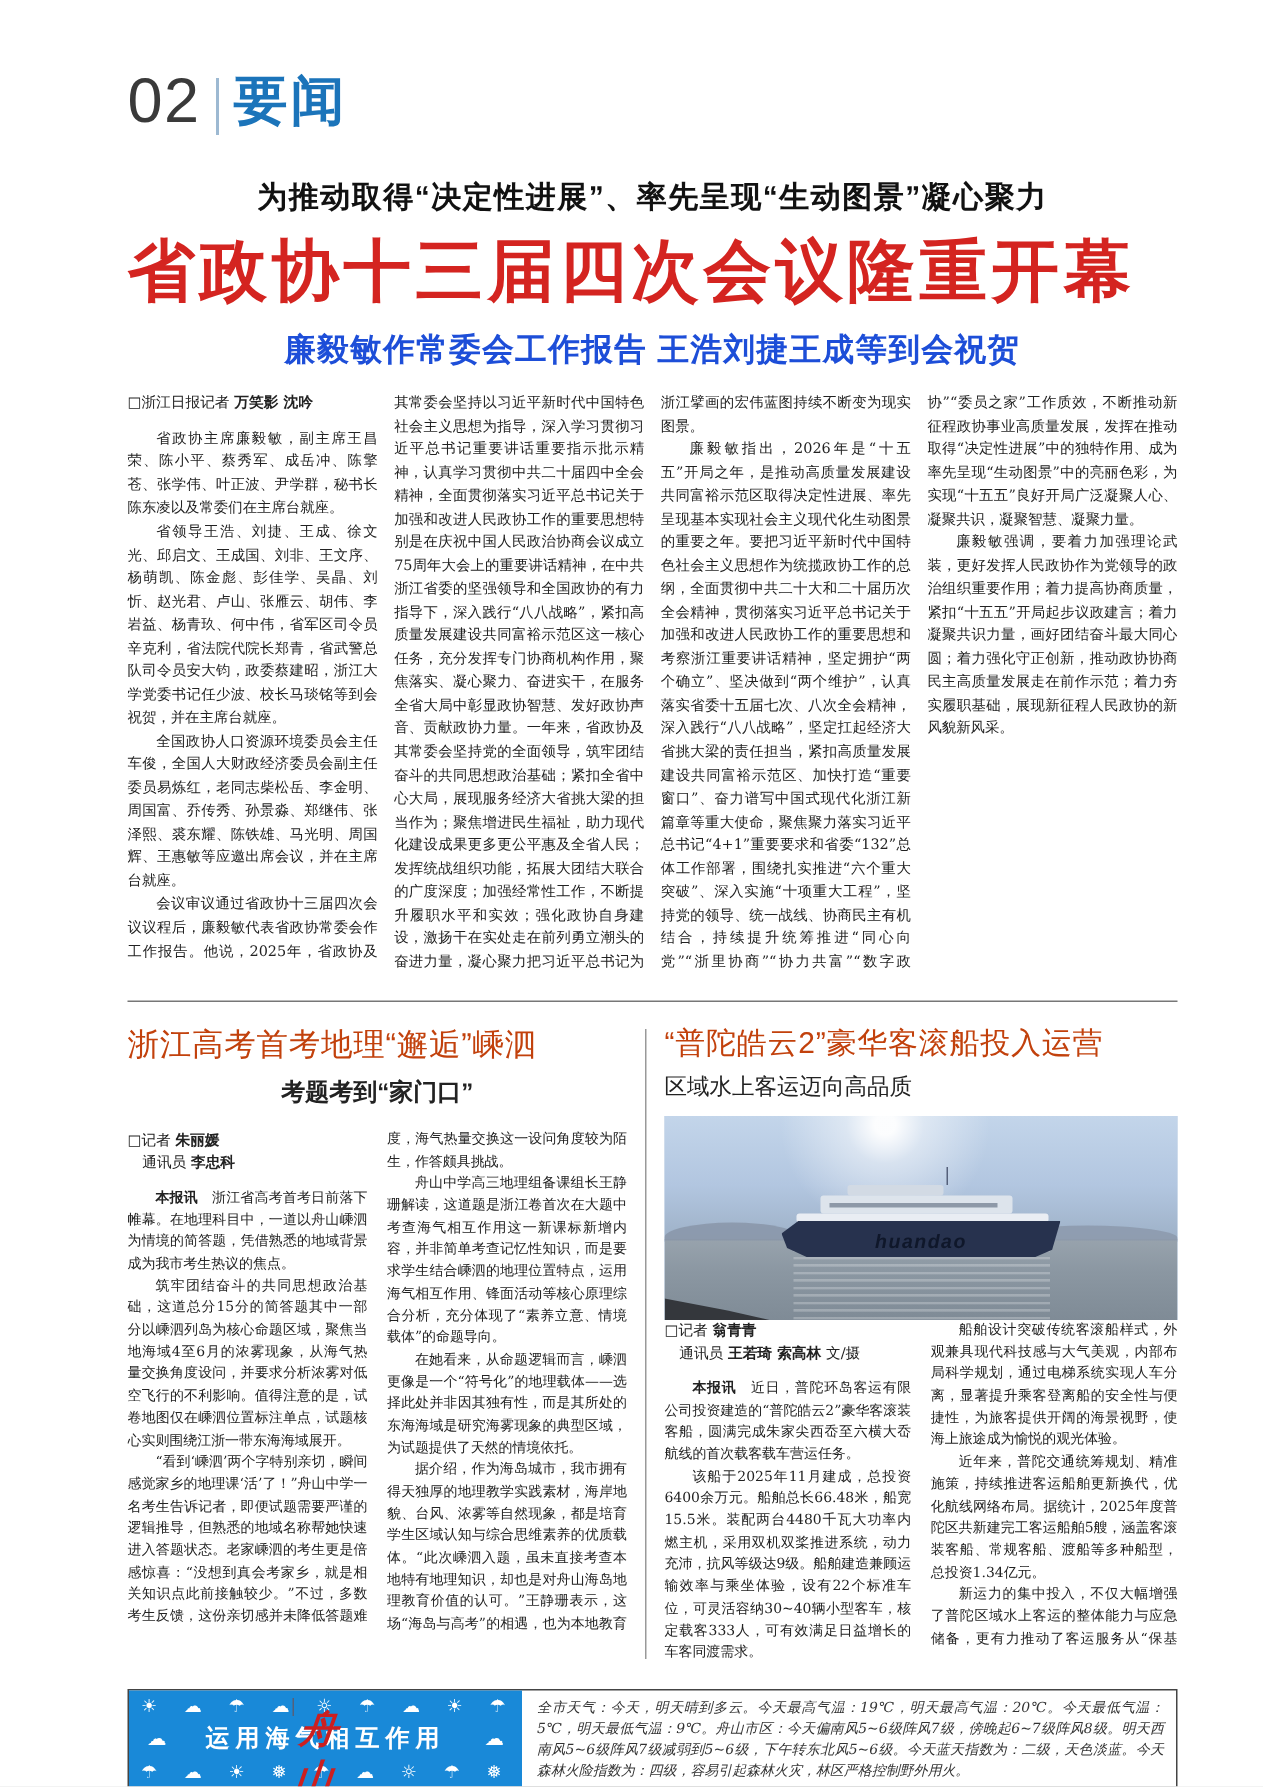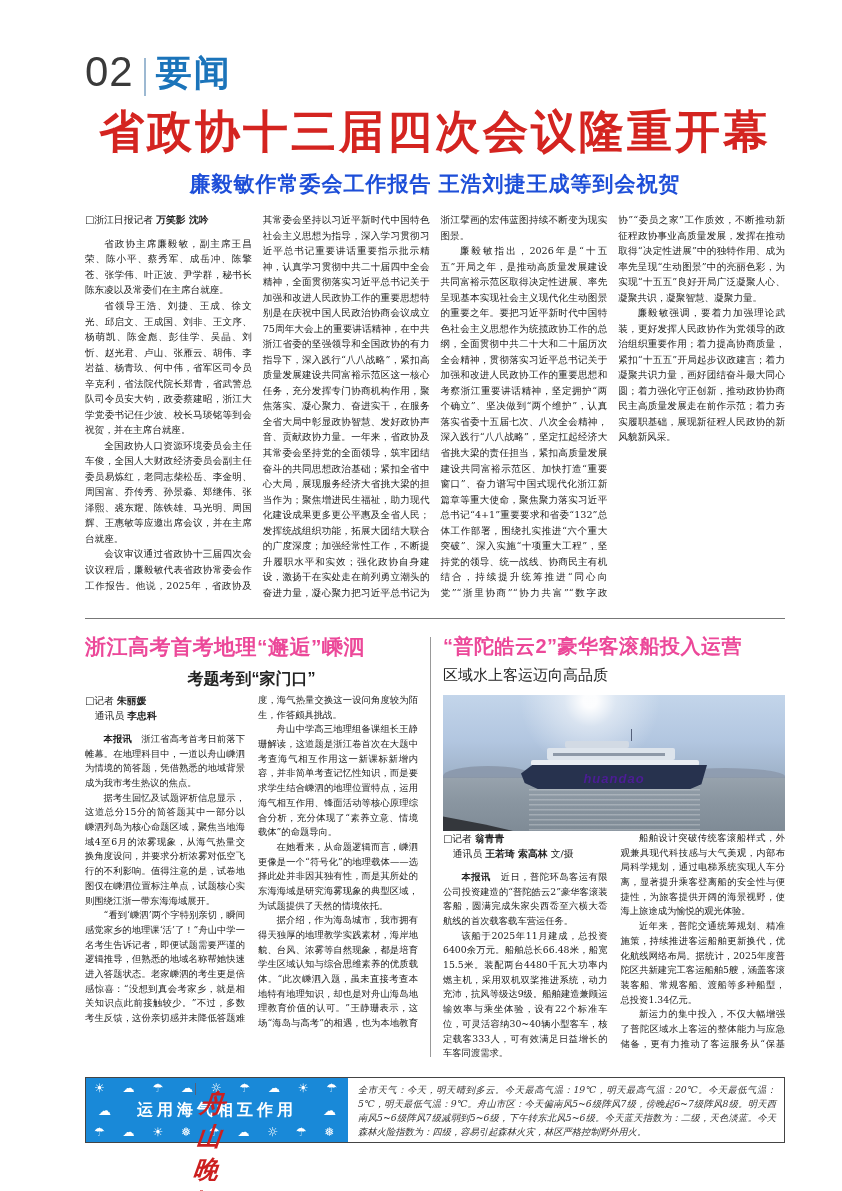--- a/index.html
+++ b/index.html
@@ -1,84 +1,84 @@
 <!DOCTYPE html>
 <html><head>
 <meta charset="utf-8">
 <style>
   html,body{margin:0;padding:0;background:#e9e9e9;}
   .page{position:relative;width:842px;height:1191px;background:#ffffff;margin:0 auto;
         font-family:"DejaVu Serif","Liberation Serif",serif;color:#222;overflow:hidden;}
   .inner{position:absolute;left:85px;top:38px;width:700px;}
 
   
-  .hdr{display:flex;align-items:flex-end;height:58px;}
+  .hdr{display:flex;align-items:center;height:58px;}
   .pageno{font-family:"Liberation Sans","DejaVu Sans",sans-serif;font-size:42px;line-height:48px;
           font-weight:400;color:#3a3a3a;letter-spacing:1px;}
   .hdr-sep{width:2px;height:38px;background:#9db9d2;margin:7px 10px 0 10px;}
   .section{font-family:"Liberation Sans","DejaVu Sans",sans-serif;font-size:36px;line-height:46px;
            font-weight:bold;color:#1b74ba;letter-spacing:2px;}
   .mast{margin-left:14px;padding-top:4px;}
   .mast-row{display:flex;align-items:flex-end;}
   .mast-cn{color:#cc1f1f;font-size:25px;font-weight:bold;font-style:italic;
            font-family:"DejaVu Serif",serif;transform:skewX(-6deg);letter-spacing:2px;}
 
   
   .kicker{margin-top:22px;text-align:center;font-family:"Liberation Sans","DejaVu Sans",sans-serif;
           font-size:20px;font-weight:bold;color:#111;letter-spacing:1px;}
-  .headline{margin-top:6px;text-align:center;font-family:"Liberation Sans","DejaVu Sans",sans-serif;
+  .headline{margin-top:6px;text-align:left;font-family:"Liberation Sans","DejaVu Sans",sans-serif;
             font-size:45px;font-weight:bold;color:#d42420;letter-spacing:3px;}
   .deck{margin-top:8px;text-align:center;font-family:"Liberation Sans","DejaVu Sans",sans-serif;
         font-size:21px;font-weight:bold;color:#1d4ed8;letter-spacing:1px;}
 
   
   .main-body{margin-top:14px;height:396px;column-count:4;column-gap:11px;column-fill:auto;
              font-size:9.6px;line-height:1.62;text-align:justify;overflow:hidden;}
   .main-body p,.art-body p{margin:0;text-indent:2em;}
   .byline{text-indent:0 !important;margin-bottom:8px !important;font-size:9.8px;}
   .byline b{font-weight:bold;}
   .lead{font-weight:bold;}
 
   .rule-h{height:1px;background:#777;margin-top:10px;}
 
   
   .bottom{display:flex;margin-top:14px;}
   .bcol-left{width:333px;}
   .vrule{width:1px;background:#999;margin:4px 12px 6px 12px;}
   .bcol-right{width:342px;}
 
-  .b-title{font-family:"Liberation Sans","DejaVu Sans",sans-serif;font-weight:bold;color:#ec4899;}
+  .b-title{font-family:"Liberation Sans","DejaVu Sans",sans-serif;font-weight:normal;color:#c2410c;}
   .lt-title{font-size:21px;letter-spacing:0.5px;}
   .lt-sub{font-size:16px;font-weight:bold;margin-top:8px;font-family:"Liberation Sans",sans-serif;text-align:center;}
   .rt-title{font-size:20px;letter-spacing:0.5px;}
   .rt-sub{font-size:15px;font-weight:normal;margin-top:6px;font-family:Liberation Serif, serif;}
 
   .art-body{text-align:justify;font-size:9.3px;line-height:1.58;column-count:2;column-gap:13px;
             column-fill:auto;overflow:hidden;}
-  .lt-body{margin-top:3px;height:352px;}
+  .lt-body{margin-top:14px;height:352px;}
   .rt-body{margin-top:0;height:232px;}
 
   
   .photo{position:relative;margin-top:10px;width:342px;height:136px;overflow:hidden;background:#aec3de;}
   .sky{position:absolute;left:0;top:0;right:0;height:62%;
        background:linear-gradient(180deg,#c3d5ea 0%,#b2c6e0 55%,#9db0c6 100%);}
   .sun{position:absolute;left:0;top:0;right:0;height:70%;
        background:radial-gradient(circle at 43% 6%,rgba(255,255,255,0.95) 0 7px,rgba(255,255,255,0.45) 26px,rgba(255,255,255,0) 70px);}
   .sea{position:absolute;left:0;bottom:0;right:0;height:40%;
        background:linear-gradient(180deg,#98a3ad 0%,#8b97a2 40%,#7f8b96 100%);}
   .glitter{position:absolute;left:25%;bottom:0;width:50%;height:38%;
        background:repeating-linear-gradient(180deg,rgba(255,255,255,0.35) 0 1px,rgba(255,255,255,0) 2px 5px);opacity:0.7;}
   .hill-l{position:absolute;left:0;bottom:39%;width:90px;height:12px;background:#8793a6;border-radius:60%/100% 100% 0 0;opacity:.8;}
   .hill-r{position:absolute;right:0;bottom:39%;width:120px;height:10px;background:#8b97aa;border-radius:60%/100% 100% 0 0;opacity:.8;}
   .rock{position:absolute;left:0;bottom:0;width:70px;height:16px;background:#34373c;
         clip-path:polygon(0 100%,0 10%,30% 35%,60% 60%,100% 100%);}
   .ship{position:absolute;left:78px;bottom:42px;width:186px;height:52px;}
   .hull{position:absolute;bottom:0;left:0;width:186px;height:24px;background:#27324e;
         clip-path:polygon(0 35%,6% 0,100% 0,97% 80%,91% 100%,9% 100%,2% 75%);}
-  .hull-text{position:absolute;bottom:3px;left:0;width:100%;text-align:center;color:#4c1d95;
+  .hull-text{position:absolute;bottom:3px;left:0;width:100%;text-align:center;color:#0f172a;
         font-family:"Liberation Sans",sans-serif;font-weight:bold;font-style:italic;font-size:13px;letter-spacing:1px;}
   .deckband{position:absolute;bottom:23px;left:10px;width:168px;height:6px;background:#e9edf3;border-radius:2px;}
   .cabin{position:absolute;bottom:29px;left:26px;width:128px;height:12px;background:#dde4ec;border-radius:2px;}
   .cabin-win{position:absolute;bottom:33px;left:32px;width:112px;height:3px;background:#8e99a8;}
   .bridge{position:absolute;bottom:41px;left:44px;width:64px;height:7px;background:#d2dae4;border-radius:2px;}
   .mast{position:absolute;bottom:48px;left:96px;width:1px;height:8px;background:#55607a;}
 
   
   .wx{display:flex;margin-top:14px;height:64px;border:1.5px solid #444;background:#fff;}
   .wx-blue{width:262px;background:#1989d8;color:#fff;display:flex;flex-direction:column;
@@ -102,20 +102,21 @@
       <div class="section">要闻</div>
       <div class="mast">
         <div class="mast-row">
           <span class="mast-cn">舟山晚报</span>
 
         </div>
 
       </div>
     </div>
 
+    <div class="kicker">为推动取得“决定性进展”、率先呈现“生动图景”凝心聚力</div>
     <div class="headline">省政协十三届四次会议隆重开幕</div>
     <div class="deck">廉毅敏作常委会工作报告 王浩刘捷王成等到会祝贺</div>
 
     <div class="main-body">
       <p class="byline"><span>□浙江日报记者</span> <b>万笑影 沈吟</b></p>
       <p>省政协主席廉毅敏，副主席王昌荣、陈小平、蔡秀军、成岳冲、陈擎苍、张学伟、叶正波、尹学群，秘书长陈东凌以及常委们在主席台就座。</p>
       <p>省领导王浩、刘捷、王成、徐文光、邱启文、王成国、刘非、王文序、杨萌凯、陈金彪、彭佳学、吴晶、刘忻、赵光君、卢山、张雁云、胡伟、李岩益、杨青玖、何中伟，省军区司令员辛克利，省法院代院长郑青，省武警总队司令员安大钧，政委蔡建昭，浙江大学党委书记任少波、校长马琰铭等到会祝贺，并在主席台就座。</p>
       <p>全国政协人口资源环境委员会主任车俊，全国人大财政经济委员会副主任委员易炼红，老同志柴松岳、李金明、周国富、乔传秀、孙景淼、郑继伟、张泽熙、裘东耀、陈铁雄、马光明、周国辉、王惠敏等应邀出席会议，并在主席台就座。</p>
       <p>会议审议通过省政协十三届四次会议议程后，廉毅敏代表省政协常委会作工作报告。他说，2025年，省政协及其常委会坚持以习近平新时代中国特色社会主义思想为指导，深入学习贯彻习近平总书记重要讲话重要指示批示精神，认真学习贯彻中共二十届四中全会精神，全面贯彻落实习近平总书记关于加强和改进人民政协工作的重要思想特别是在庆祝中国人民政治协商会议成立75周年大会上的重要讲话精神，在中共浙江省委的坚强领导和全国政协的有力指导下，深入践行“八八战略”，紧扣高质量发展建设共同富裕示范区这一核心任务，充分发挥专门协商机构作用，聚焦落实、凝心聚力、奋进实干，在服务全省大局中彰显政协智慧、发好政协声音、贡献政协力量。一年来，省政协及其常委会坚持党的全面领导，筑牢团结奋斗的共同思想政治基础；紧扣全省中心大局，展现服务经济大省挑大梁的担当作为；聚焦增进民生福祉，助力现代化建设成果更多更公平惠及全省人民；发挥统战组织功能，拓展大团结大联合的广度深度；加强经常性工作，不断提升履职水平和实效；强化政协自身建设，激扬干在实处走在前列勇立潮头的奋进力量，凝心聚力把习近平总书记为浙江擘画的宏伟蓝图持续不断变为现实图景。</p>
       <p>廉毅敏指出，2026年是“十五五”开局之年，是推动高质量发展建设共同富裕示范区取得决定性进展、率先呈现基本实现社会主义现代化生动图景的重要之年。要把习近平新时代中国特色社会主义思想作为统揽政协工作的总纲，全面贯彻中共二十大和二十届历次全会精神，贯彻落实习近平总书记关于加强和改进人民政协工作的重要思想和考察浙江重要讲话精神，坚定拥护“两个确立”、坚决做到“两个维护”，认真落实省委十五届七次、八次全会精神，深入践行“八八战略”，坚定扛起经济大省挑大梁的责任担当，紧扣高质量发展建设共同富裕示范区、加快打造“重要窗口”、奋力谱写中国式现代化浙江新篇章等重大使命，聚焦聚力落实习近平总书记“4+1”重要要求和省委“132”总体工作部署，围绕扎实推进“六个重大突破”、深入实施“十项重大工程”，坚持党的领导、统一战线、协商民主有机结合，持续提升统筹推进“同心向党”“浙里协商”“协力共富”“数字政协”“委员之家”工作质效，不断推动新征程政协事业高质量发展，发挥在推动取得“决定性进展”中的独特作用、成为率先呈现“生动图景”中的亮丽色彩，为实现“十五五”良好开局广泛凝聚人心、凝聚共识，凝聚智慧、凝聚力量。</p>
@@ -128,21 +129,21 @@
     <div class="bottom">
       <div class="bcol-left">
         <div class="b-title lt-title">浙江高考首考地理“邂逅”嵊泗</div>
         <div class="lt-sub">考题考到“家门口”</div>
         <div class="art-body lt-body">
           <p class="byline">
             <span>□记者</span> <b>朱丽媛</b><br>
             　<span>通讯员</span> <b>李忠科</b>
           </p>
           <p><b class="lead">本报讯</b>　<span>浙江省高考首考日前落下帷幕。在地理科目中，一道以舟山嵊泗为情境的简答题，凭借熟悉的地域背景成为我市考生热议的焦点。</span></p>
-          <p>据考生回忆及试题评析信息显示，这道总分15分的简答题其中一部分以嵊泗列岛为核心命题区域，聚焦当地海域4至6月的浓雾现象，从海气热量交换角度设问，并要求分析浓雾对低空飞行的不利影响。值得注意的是，试卷地图仅在嵊泗位置标注单点，试题核心实则围绕江浙一带东海海域展开。</p>
+          <p>筑牢团结奋斗的共同思想政治基础，这道总分15分的简答题其中一部分以嵊泗列岛为核心命题区域，聚焦当地海域4至6月的浓雾现象，从海气热量交换角度设问，并要求分析浓雾对低空飞行的不利影响。值得注意的是，试卷地图仅在嵊泗位置标注单点，试题核心实则围绕江浙一带东海海域展开。</p>
           <p>“看到‘嵊泗’两个字特别亲切，瞬间感觉家乡的地理课‘活’了！”舟山中学一名考生告诉记者，即便试题需要严谨的逻辑推导，但熟悉的地域名称帮她快速进入答题状态。老家嵊泗的考生更是倍感惊喜：“没想到真会考家乡，就是相关知识点此前接触较少。”不过，多数考生反馈，这份亲切感并未降低答题难度，海气热量交换这一设问角度较为陌生，作答颇具挑战。</p>
           <p>舟山中学高三地理组备课组长王静珊解读，这道题是浙江卷首次在大题中考查海气相互作用这一新课标新增内容，并非简单考查记忆性知识，而是要求学生结合嵊泗的地理位置特点，运用海气相互作用、锋面活动等核心原理综合分析，充分体现了“素养立意、情境载体”的命题导向。</p>
           <p>在她看来，从命题逻辑而言，嵊泗更像是一个“符号化”的地理载体——选择此处并非因其独有性，而是其所处的东海海域是研究海雾现象的典型区域，为试题提供了天然的情境依托。</p>
           <p>据介绍，作为海岛城市，我市拥有得天独厚的地理教学实践素材，海岸地貌、台风、浓雾等自然现象，都是培育学生区域认知与综合思维素养的优质载体。“此次嵊泗入题，虽未直接考查本地特有地理知识，却也是对舟山海岛地理教育价值的认可。”王静珊表示，这场“海岛与高考”的相遇，也为本地教育指明了一定的方向：未来需进一步挖掘本土资源，让学生在身边的地理现象中理解学科原理，实现“知行合一”。</p>
         </div>
       </div>
 
       <div class="vrule"></div>
 
       <div class="bcol-right">

